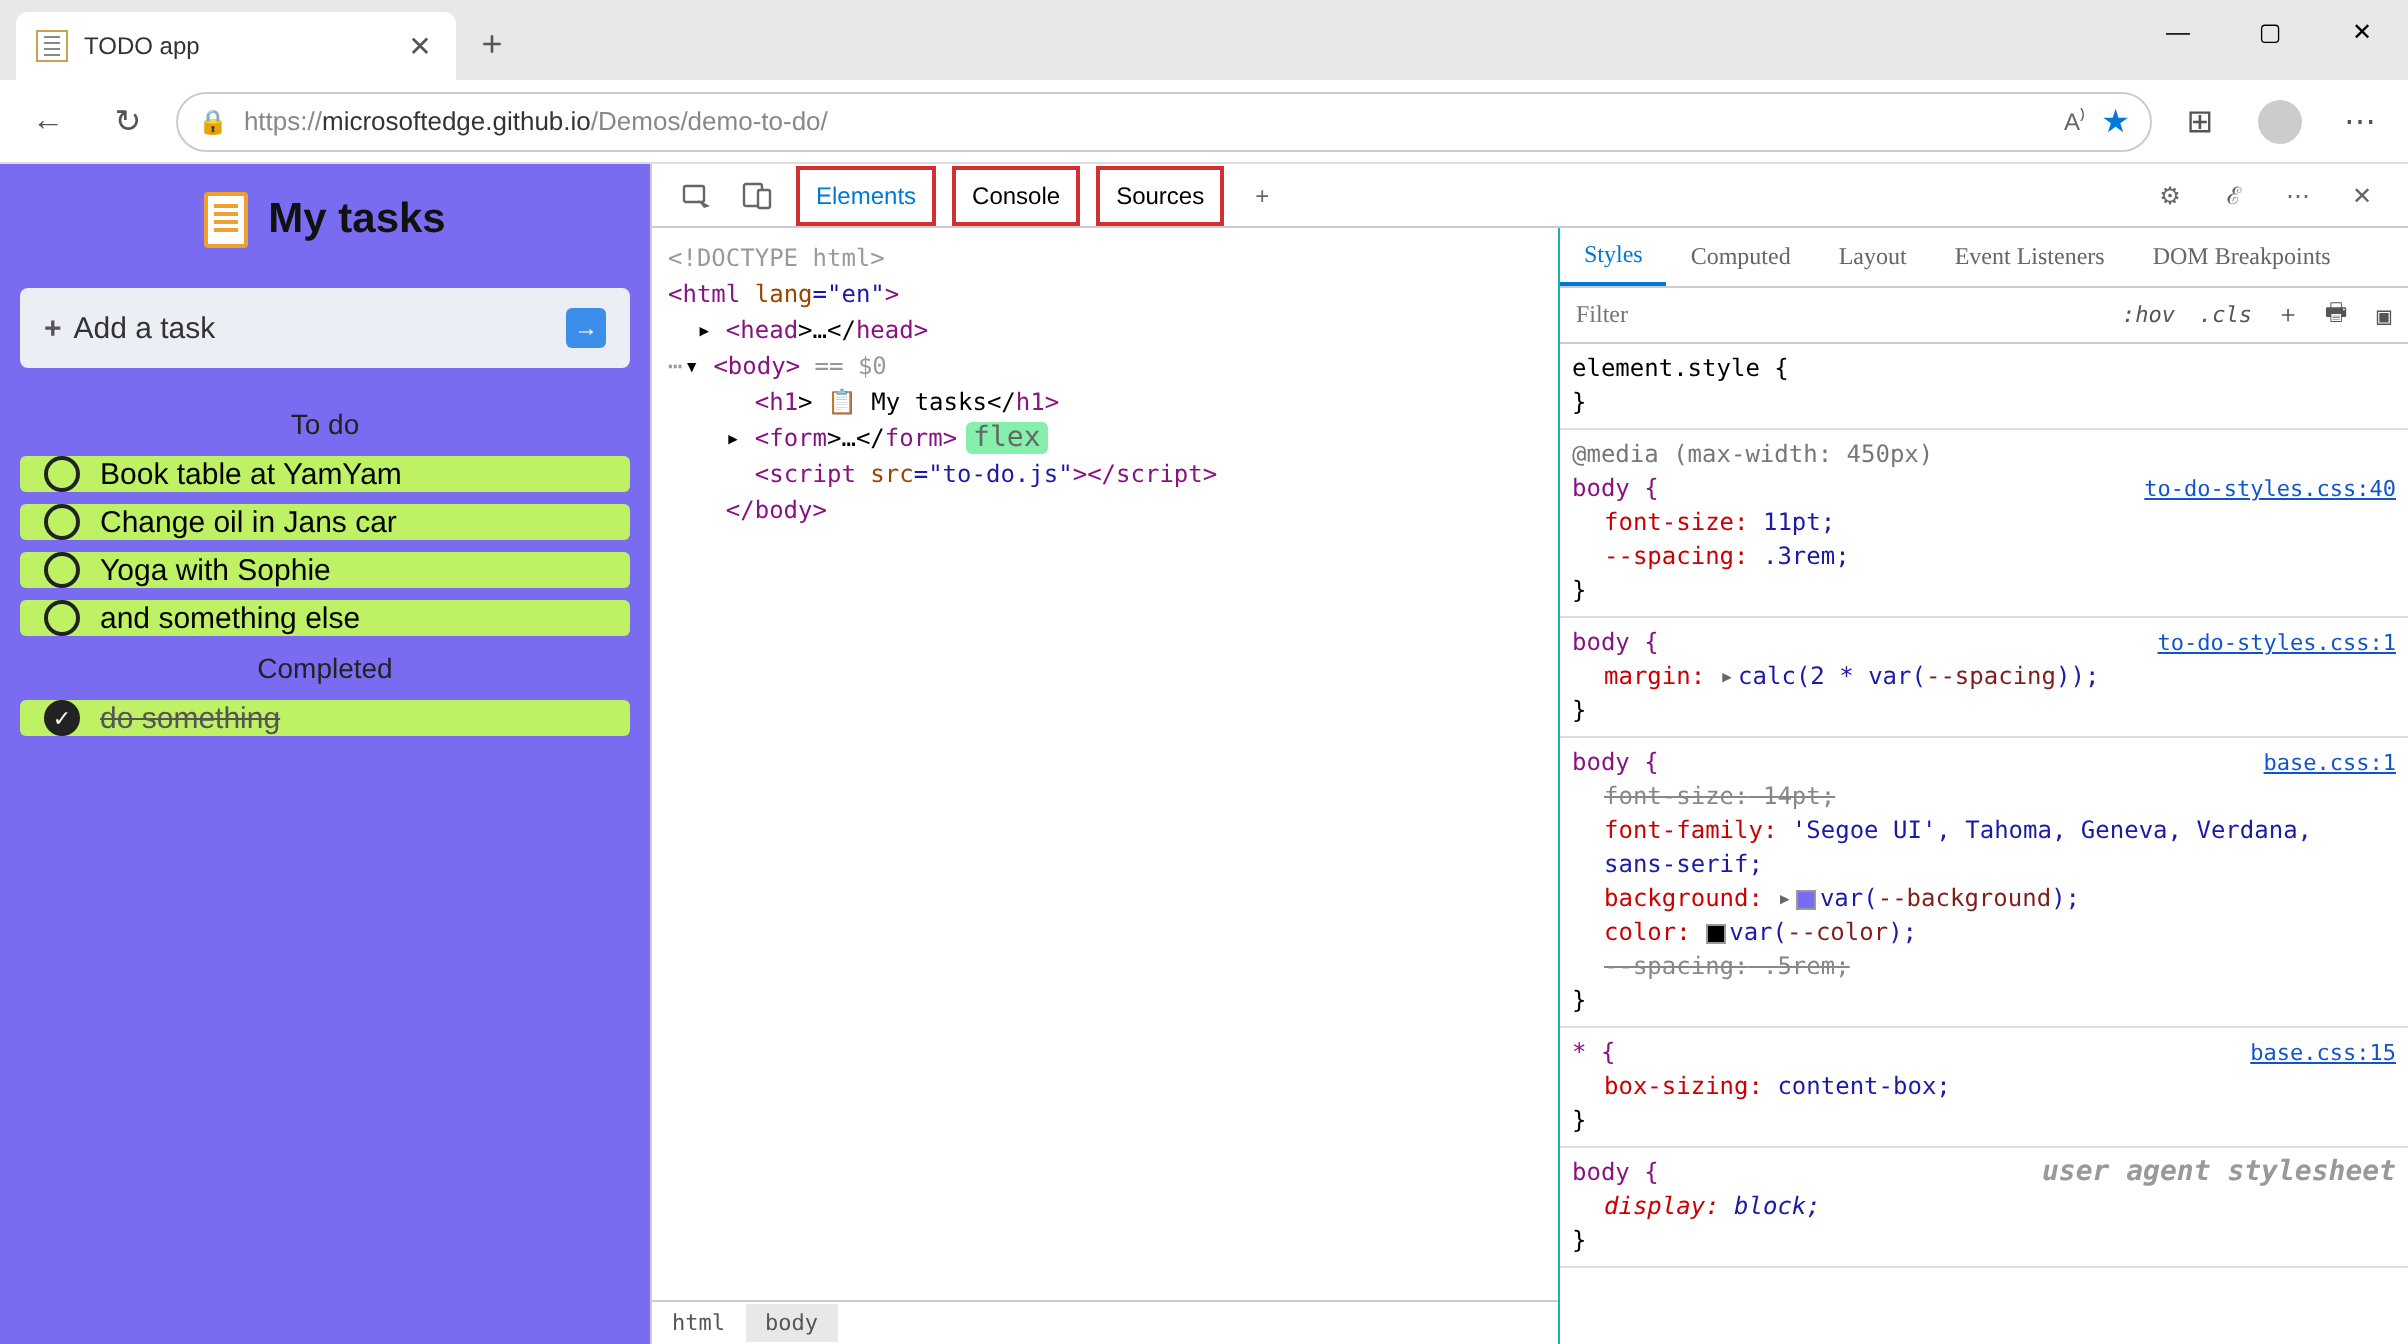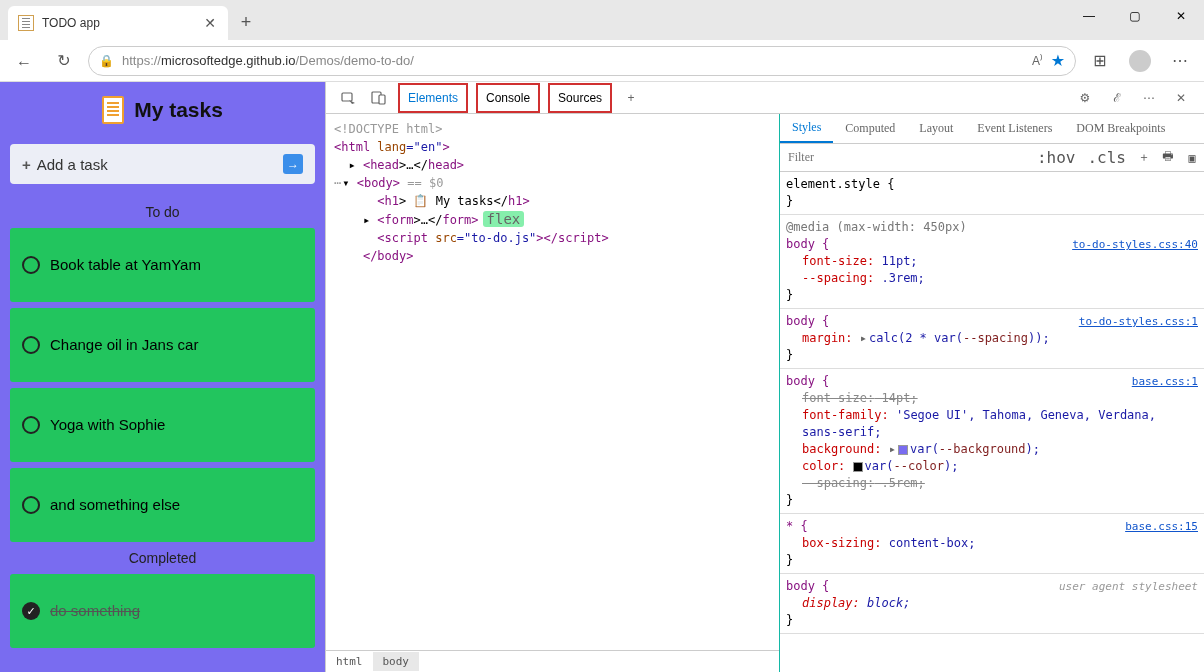--- a/index.html
+++ b/index.html
@@ -29,21 +29,21 @@
 .body { display: flex; height: 590px; }
 .app-panel { width: 325px; background: #796cf0; padding: 14px 10px; }
 .app-title { display: flex; align-items: center; justify-content: center; gap: 10px; margin-bottom: 20px; }
 .clipboard-icon { width: 22px; height: 28px; background: #fff; border: 2px solid #f0a030; border-radius: 2px; position: relative; }
 .clipboard-icon::before { content: ""; position: absolute; top: 4px; left: 3px; right: 3px; height: 14px; background: repeating-linear-gradient(#f0a030 0 2px, transparent 2px 4px); }
 .app-title-text { font-size: 21px; font-weight: bold; color: #111; }
 .add-task { background: #eceef6; border-radius: 4px; padding: 10px 12px; display: flex; align-items: center; gap: 6px; font-size: 15px; color: #333; margin-bottom: 20px; cursor: text; }
 .add-task-plus { color: #555; font-weight: bold; }
 .add-task-arrow { margin-left: auto; width: 20px; height: 20px; background: #3b8eea; border-radius: 3px; display: flex; align-items: center; justify-content: center; color: #fff; font-size: 12px; }
 .section-label { text-align: center; color: #222; font-size: 14px; margin: 8px 0; }
-.task { background: #22c55e; border-radius: 3px; padding: 28px 12px; display: flex; align-items: flex-start; gap: 10px; margin-bottom: 6px; font-size: 15px; }
+.task { background: #bef264; border-radius: 3px; padding: 0 12px; display: flex; align-items: flex-end; gap: 10px; margin-bottom: 6px; font-size: 15px; }
 .task-circle { width: 18px; height: 18px; border: 2px solid #222; border-radius: 50%; }
 .task-check { width: 18px; height: 18px; background: #222; border-radius: 50%; display: flex; align-items: center; justify-content: center; color: #fff; font-size: 11px; }
 .task-done { text-decoration: line-through; color: #555; }
 
 
 .devtools { flex: 1; display: flex; flex-direction: column; border-left: 1px solid #ccc; }
 .dt-toolbar { height: 32px; border-bottom: 1px solid #ccc; display: flex; align-items: center; padding: 0 12px; gap: 8px; }
 .dt-icon { width: 22px; height: 22px; display: flex; align-items: center; justify-content: center; color: #666; cursor: pointer; }
 .dt-tab { padding: 6px 8px; font-size: 12px; cursor: pointer; }
 .dt-tab.active { color: #0078d4; border-bottom: 2px solid #0078d4; }
@@ -64,35 +64,35 @@
 .breadcrumb { height: 22px; border-top: 1px solid #ccc; display: flex; align-items: center; font-size: 11px; }
 .crumb { padding: 3px 10px; color: #555; cursor: pointer; }
 .crumb.sel { background: #e8e8e8; }
 
 .styles-panel { width: 425px; border-left: 1px solid #14b8a6; display: flex; flex-direction: column; font-family: Consolas, monospace; font-size: 12px; }
 .styles-tabs { height: 30px; border-bottom: 1px solid #ccc; display: flex; align-items: center; font-family: 'Segoe UI'; font-size: 12px; }
 .styles-tab { padding: 6px 12px; cursor: pointer; color: #666; }
 .styles-tab.active { color: #0078d4; border-bottom: 2px solid #0078d4; }
 .filter-row { height: 28px; border-bottom: 1px solid #ccc; display: flex; align-items: center; }
 .filter-input { flex: 1; border: none; padding: 0 8px; font-size: 12px; outline: none; font-family: 'Segoe UI'; }
-.filter-btn { padding: 0 6px; font-size: 16px; color: #555; cursor: pointer; font-family: Consolas, monospace; }
+.filter-btn { padding: 0 6px; font-size: 11px; color: #555; cursor: pointer; font-family: Consolas, monospace; font-style: italic; }
 .filter-icon { width: 24px; display: flex; align-items: center; justify-content: center; color: #555; cursor: pointer; }
 
 .rules { flex: 1; overflow: auto; }
 .rule-block { border-bottom: 1px solid #ddd; padding: 4px 6px; line-height: 17px; }
 .selector { color: #881280; }
 .source-link { float: right; color: #1155cc; text-decoration: underline; cursor: pointer; font-size: 11px; }
 .prop { padding-left: 16px; }
 .prop-name { color: #c80000; }
 .prop-val { color: #1a1aa6; }
 .css-var { color: #7f1d1d; }
 .strike { text-decoration: line-through; color: #888; }
 .strike .prop-name, .strike .prop-val { color: #888; }
 .media { color: #777; }
-.ua-label { float: right; color: #999; font-style: italic; font-size: 11px; }
+.ua-label { float: right; color: #999; font-style: italic; font-size: 14px; font-weight: bold; }
 .color-swatch { display: inline-block; width: 10px; height: 10px; border: 1px solid #999; vertical-align: middle; margin-right: 2px; }
 .expand-tri { color: #666; margin-right: 2px; }
 </style>
 </head>
 <body>
 
 <div class="titlebar">
   <div class="tab">
     <div class="tab-icon"></div>
     <div class="tab-title">TODO app</div>

